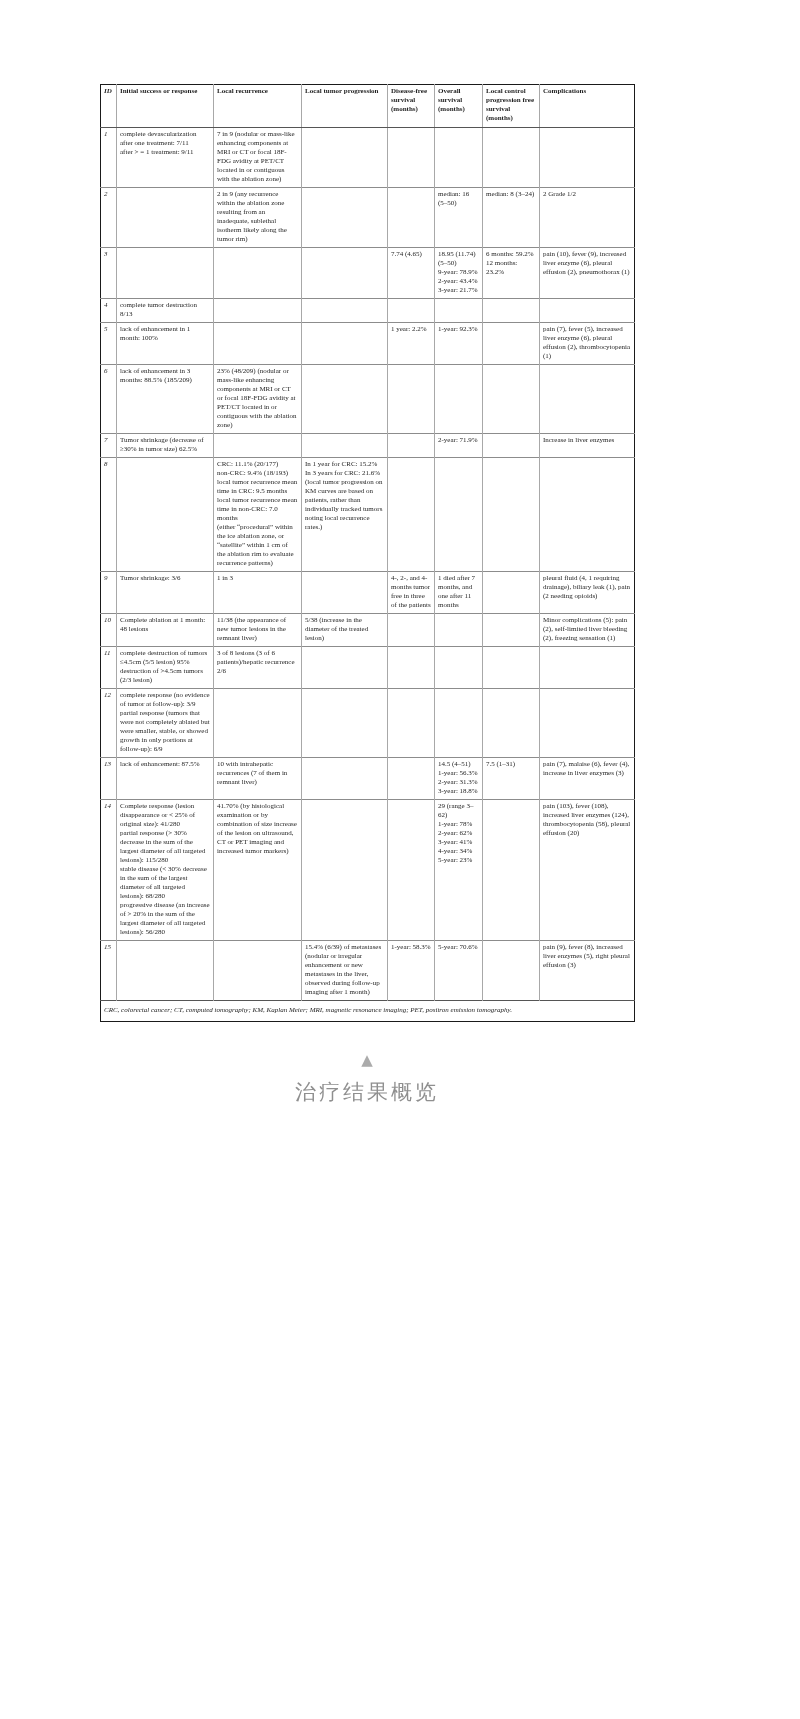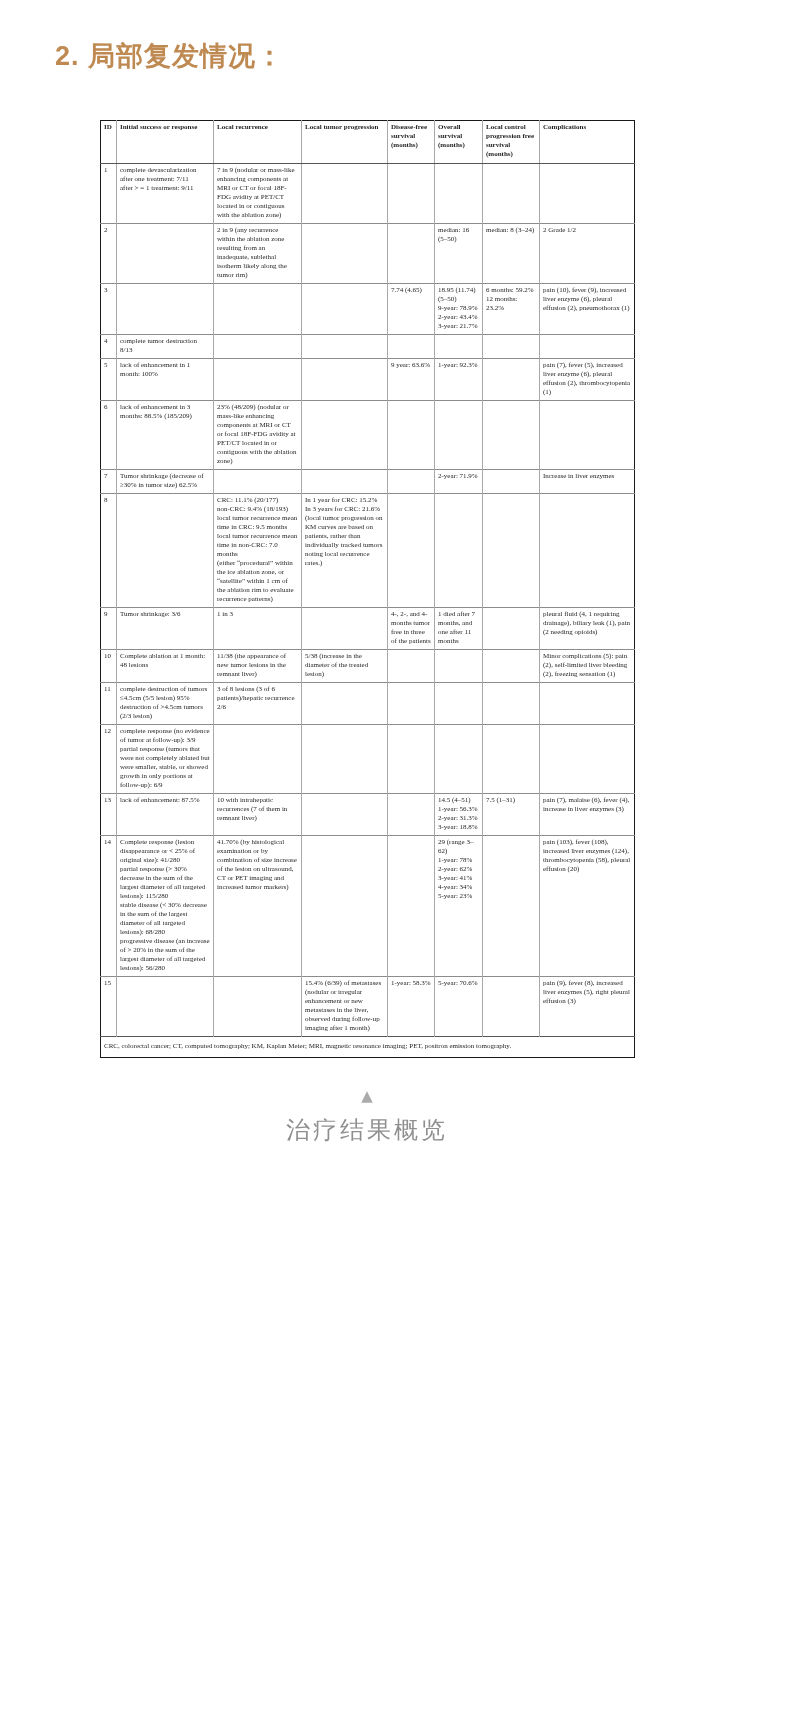--- a/index.html
+++ b/index.html
@@ -41,21 +41,21 @@
   table.results th, table.results td {
     vertical-align: top;
     text-align: left;
     padding: 2px 3px 3px 3px;
     font-size: 7px;
     line-height: 9px;
     white-space: pre-line;
     overflow-wrap: break-word;
     border-left: 1px solid #a8a8a8;
   }
-  table.results th:first-child, table.results td:first-child { border-left: none; }
+  table.results th:first-child, table.results td:first-child { border-left: none; font-style: italic; }
   table.results th {
     font-weight: 700;
     border-bottom: 1.2px solid #555555;
     padding-bottom: 4px;
   }
   table.results tbody td { border-top: 1px solid #8c8c8c; }
   table.results tbody tr:first-child td { border-top: none; }
   table.results td.footnote-cell {
     border-top: 1.2px solid #555555;
     border-left: none;
@@ -71,31 +71,30 @@
   .caption-triangle {
     display: block;
     font-size: 15px;
     line-height: 16px;
     color: #ababab;
     font-family: "DejaVu Sans", sans-serif;
   }
   .caption-text {
     display: block;
     margin-top: 10px;
-    font-size: 24px;
+    font-size: 21px;
     letter-spacing: 3px;
     color: #8f8f8f;
   }
 </style>
 </head>
 <body>
 
 <div class="content">
 
-  <h1 class="section-heading">2. 局部复发情况：</h1>
 
 
   <div class="table-wrap">
     <table class="results">
       <colgroup>
         <col style="width:16px">
           <col style="width:97px">
           <col style="width:88px">
           <col style="width:86px">
         <col style="width:47px">
@@ -159,21 +158,21 @@
             <td></td>
             <td></td>
             <td></td>
             <td></td>
           </tr>
           <tr>
             <td>5</td>
             <td>lack of enhancement in 1 month: 100%</td>
             <td></td>
             <td></td>
-            <td>9 year: 63.6%</td>
+            <td>1 year: 2.2%</td>
             <td>1-year: 92.3%</td>
             <td></td>
             <td>pain (7), fever (5), increased liver enzyme (6), pleural effusion (2), thrombocytopenia (1)</td>
           </tr>
           <tr>
             <td>6</td>
             <td>lack of enhancement in 3 months: 88.5% (185/209)</td>
             <td>23% (48/209) (nodular or mass-like enhancing components at MRI or CT or focal 18F-FDG avidity at PET/CT located in or contiguous with the ablation zone)</td>
             <td></td>
             <td></td>

